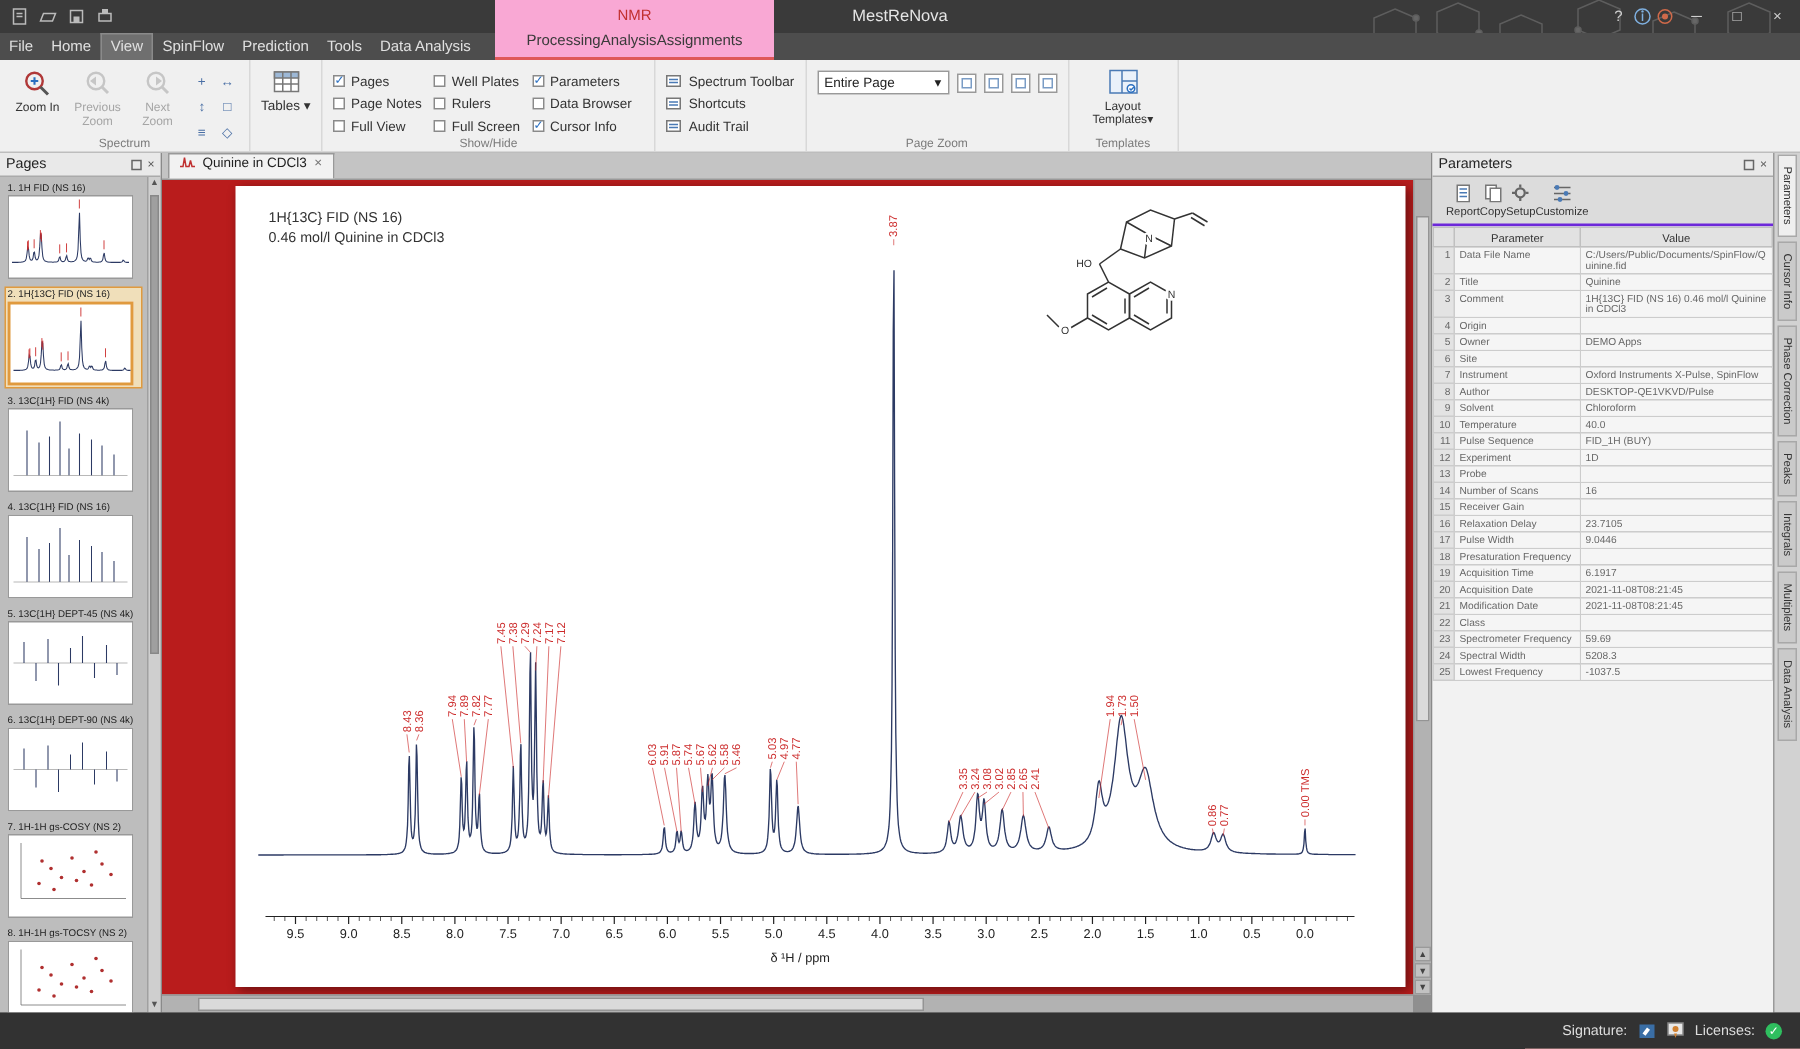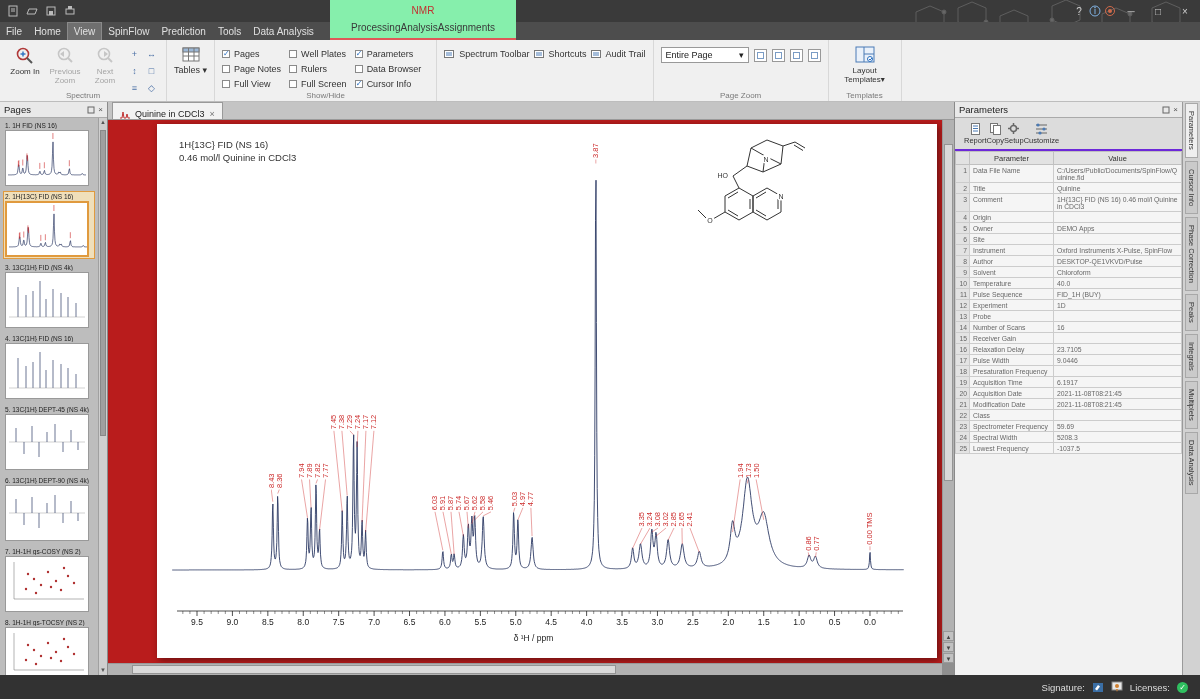--- a/index.html
+++ b/index.html
@@ -12,39 +12,39 @@
 .tb-title{position:absolute;left:0;right:0;text-align:center;font-size:11px;color:#e6e6e6;pointer-events:none;}
 .tb-right{margin-left:auto;display:flex;align-items:center;gap:1px;padding-right:2px;z-index:4;}
 .winbtn{width:26px;height:20px;display:flex;align-items:center;justify-content:center;font-size:10px;color:#cfcfcf;cursor:default;}
 .hexdecor{position:absolute;right:0;top:0;width:310px;height:40px;pointer-events:none;opacity:.55;z-index:2;}
 
 
 .menubar{position:absolute;top:22px;left:0;right:0;height:18px;background:#4d4d4d;display:flex;align-items:stretch;color:#e0e0e0;font-size:10px;z-index:3;}
 .menu-tab{padding:0 6px;display:flex;align-items:center;white-space:nowrap;}
 .menu-tab.active{background:#6f6f6f;border:1px solid #8a8a8a;border-bottom:none;}
 .menubar-right{margin-left:auto;display:flex;align-items:center;gap:8px;padding-right:340px;}
-.nmr-block{position:absolute;left:330px;top:0;width:186px;height:40px;background:#86efac;border-bottom:2px solid #df5858;z-index:5;}
+.nmr-block{position:absolute;left:330px;top:0;width:186px;height:40px;background:#f9a8d4;border-bottom:2px solid #df5858;z-index:5;}
 .nmr-title{text-align:center;font-size:10px;color:#c23030;height:19px;line-height:21px;}
 .nmr-tabs{display:flex;justify-content:space-between;padding:0 21px;font-size:10px;color:#3a3a3a;height:17px;align-items:center;}
 
 
 .ribbon{position:absolute;top:40px;left:0;right:0;height:62px;background:#f0f0f0;border-bottom:1px solid #bdbdbd;display:flex;align-items:stretch;z-index:1;}
 .rgroup{position:relative;height:100%;border-right:1px solid #d8d8d8;padding:3px 7px 13px;display:flex;gap:4px;align-items:flex-start;}
 .rgroup-label{position:absolute;bottom:1px;left:0;right:0;text-align:center;font-size:8px;color:#7a7a7a;}
 .bigbtn{width:36px;display:flex;flex-direction:column;align-items:center;font-size:8px;color:#333;gap:1px;padding-top:3px;text-align:center;line-height:9px;}
 .bigbtn.disabled{color:#a5a5a5;}
 .bigbtn.disabled svg{opacity:.4;}
 .mini-grid{display:grid;grid-template-columns:15px 15px;grid-auto-rows:15px;gap:2px;padding-top:3px;}
 .mini-btn{font-size:9px;color:#4a6fa5;display:flex;align-items:center;justify-content:center;border:1px solid transparent;}
 .tables-btn{display:flex;flex-direction:column;align-items:center;font-size:9px;color:#333;padding-top:4px;gap:2px;}
 .cb-col{display:flex;flex-direction:column;gap:3px;padding-top:5px;margin-right:8px;}
 .cb-item{display:flex;align-items:center;font-size:9px;color:#333;height:12px;white-space:nowrap;}
 .cb{width:8px;height:8px;border:1px solid #8a8a8a;background:#fff;position:relative;margin-right:4px;flex:none;}
 .cb.on::after{content:"✓";position:absolute;left:0;top:-2px;font-size:8px;color:#2a6fc0;}
-.tool-col{display:flex;flex-direction:row;gap:4px;padding-top:5px;}
+.tool-col{display:flex;flex-direction:column;gap:4px;padding-top:5px;}
 .tool-row{display:flex;align-items:center;gap:5px;font-size:9px;color:#333;height:11px;white-space:nowrap;}
 .pz-col{display:flex;flex-direction:row;gap:5px;padding-top:4px;align-items:center;}
 .pz-select{width:88px;height:16px;background:#fff;border:1px solid #999;font-size:9px;color:#222;display:flex;align-items:center;justify-content:space-between;padding:0 4px;}
 .pz-icons{display:flex;gap:5px;}
 .pz-ic{width:13px;height:13px;border:1px solid #999;background:#fff;position:relative;}
 .pz-ic::after{content:"";position:absolute;inset:2px;border:1px solid #7a9cc5;}
 .tpl-btn{width:58px;display:flex;flex-direction:column;align-items:center;font-size:8px;color:#333;gap:2px;padding-top:3px;text-align:center;line-height:9px;}
 
 
 .pages-panel{position:absolute;left:0;top:102px;bottom:24px;width:108px;background:#bdbdbd;border-right:1px solid #8a8a8a;}
@@ -56,21 +56,21 @@
 .page-cap{font-size:6.5px;color:#222;margin-bottom:1px;white-space:nowrap;overflow:hidden;}
 .page-thumb{width:84px;height:56px;background:#fff;border:1px solid #999;}
 .page-item.selected .page-thumb{border:2px solid #e09a3e;}
 .pages-scroll{position:absolute;right:0;top:16px;bottom:0;width:9px;background:#cfcfcf;border-left:1px solid #a0a0a0;}
 .pages-scroll .sthumb{position:absolute;left:1px;right:1px;top:12px;height:55%;background:#9f9f9f;border:1px solid #888;}
 .sarrow{position:absolute;left:0;right:0;height:9px;font-size:6px;color:#555;text-align:center;line-height:9px;}
 
 
 .doc-area{position:absolute;left:108px;top:102px;right:246px;bottom:24px;background:#8f8f8f;}
 .doc-tabs{height:18px;background:#c4c4c4;display:flex;align-items:flex-end;border-bottom:1px solid #999;}
-.doc-tab{height:17px;background:#f2f2f2;border:1px solid #999;border-bottom:none;display:flex;align-items:flex-end;gap:5px;padding:0 7px;font-size:9px;color:#222;margin-left:4px;}
+.doc-tab{height:17px;background:#f2f2f2;border:1px solid #999;border-bottom:none;display:flex;align-items:flex-start;gap:5px;padding:0 7px;font-size:9px;color:#222;margin-left:4px;}
 .doc-tab .x{color:#777;font-size:9px;}
 .canvas{position:absolute;top:18px;left:0;right:12px;bottom:12px;background:#b91c1c;overflow:hidden;}
 .page-sheet{position:absolute;left:49px;top:4px;width:780px;height:534px;background:#fff;box-shadow:2px 2px 7px rgba(0,0,0,.45);}
 .h-scroll{position:absolute;left:0;right:12px;bottom:0;height:12px;background:#b2b2b2;border-top:1px solid #999;}
 .h-thumb{position:absolute;left:24px;width:58%;top:1px;bottom:1px;background:#dadada;border:1px solid #949494;}
 .v-scroll{position:absolute;right:0;top:18px;bottom:12px;width:12px;background:#b2b2b2;border-left:1px solid #999;}
 .v-thumb{position:absolute;left:1px;right:1px;top:24px;height:62%;background:#dadada;border:1px solid #949494;}
 .v-btn{position:absolute;left:0;right:0;height:10px;font-size:6px;color:#444;text-align:center;line-height:10px;background:#c2c2c2;border:1px solid #9a9a9a;}
 
 
@@ -110,20 +110,21 @@
         </svg>
       <svg width="12" height="12">
           <rect x="2" y="2" width="8" height="8" fill="none" stroke="#bbb"></rect>
           <rect x="4" y="6" width="4" height="4" fill="#bbb"></rect>
         </svg>
       <svg width="12" height="12">
           <rect x="2" y="4" width="8" height="5" fill="none" stroke="#bbb"></rect>
           <rect x="4" y="1" width="4" height="3" fill="#bbb"></rect>
         </svg>
     </div>
+    <div class="tb-title">MestReNova</div>
     <svg class="hexdecor" viewBox="0 0 310 40">
       <g fill="none" stroke="#7b7b7b" stroke-width="1">
         <polygon points="40,6 54,12 54,26 40,32 26,26 26,12"></polygon>
         <polygon points="82,2 96,8 96,22 82,28 68,22 68,8"></polygon>
         <polygon points="124,10 138,16 138,30 124,36 110,30 110,16"></polygon>
         <polygon points="176,0 190,6 190,20 176,26 162,20 162,6"></polygon>
         <polygon points="226,8 240,14 240,28 226,34 212,28 212,14"></polygon>
         <polygon points="276,2 290,8 290,22 276,28 262,22 262,8"></polygon>
         <circle cx="54" cy="12" r="2" fill="#8a8a8a"></circle>
           <circle cx="96" cy="22" r="2" fill="#8a8a8a"></circle>

